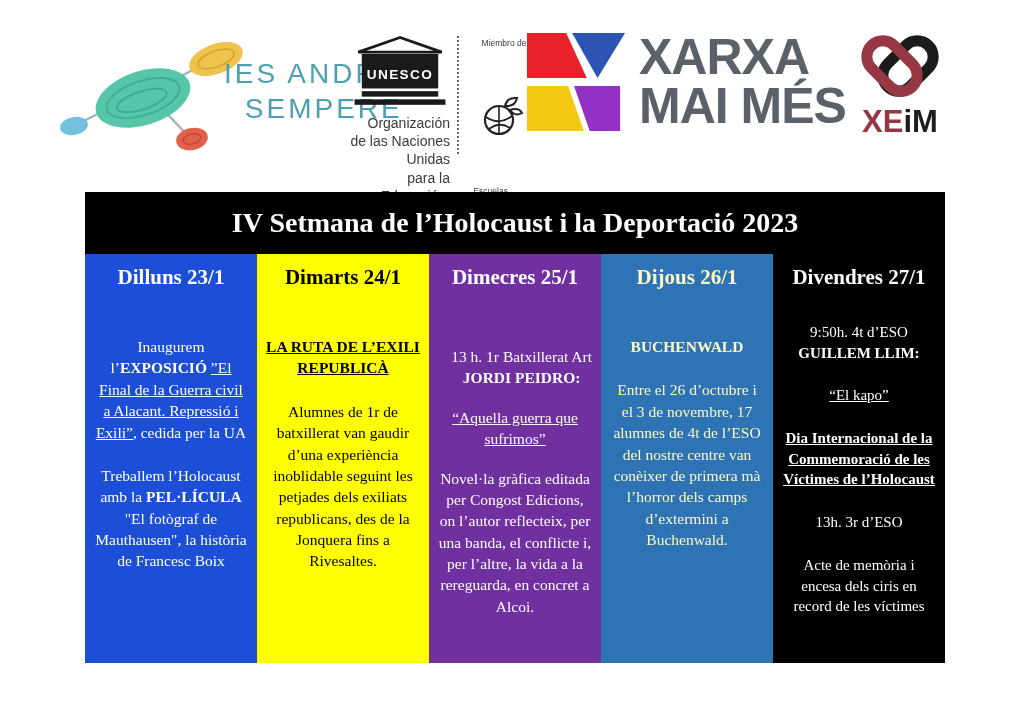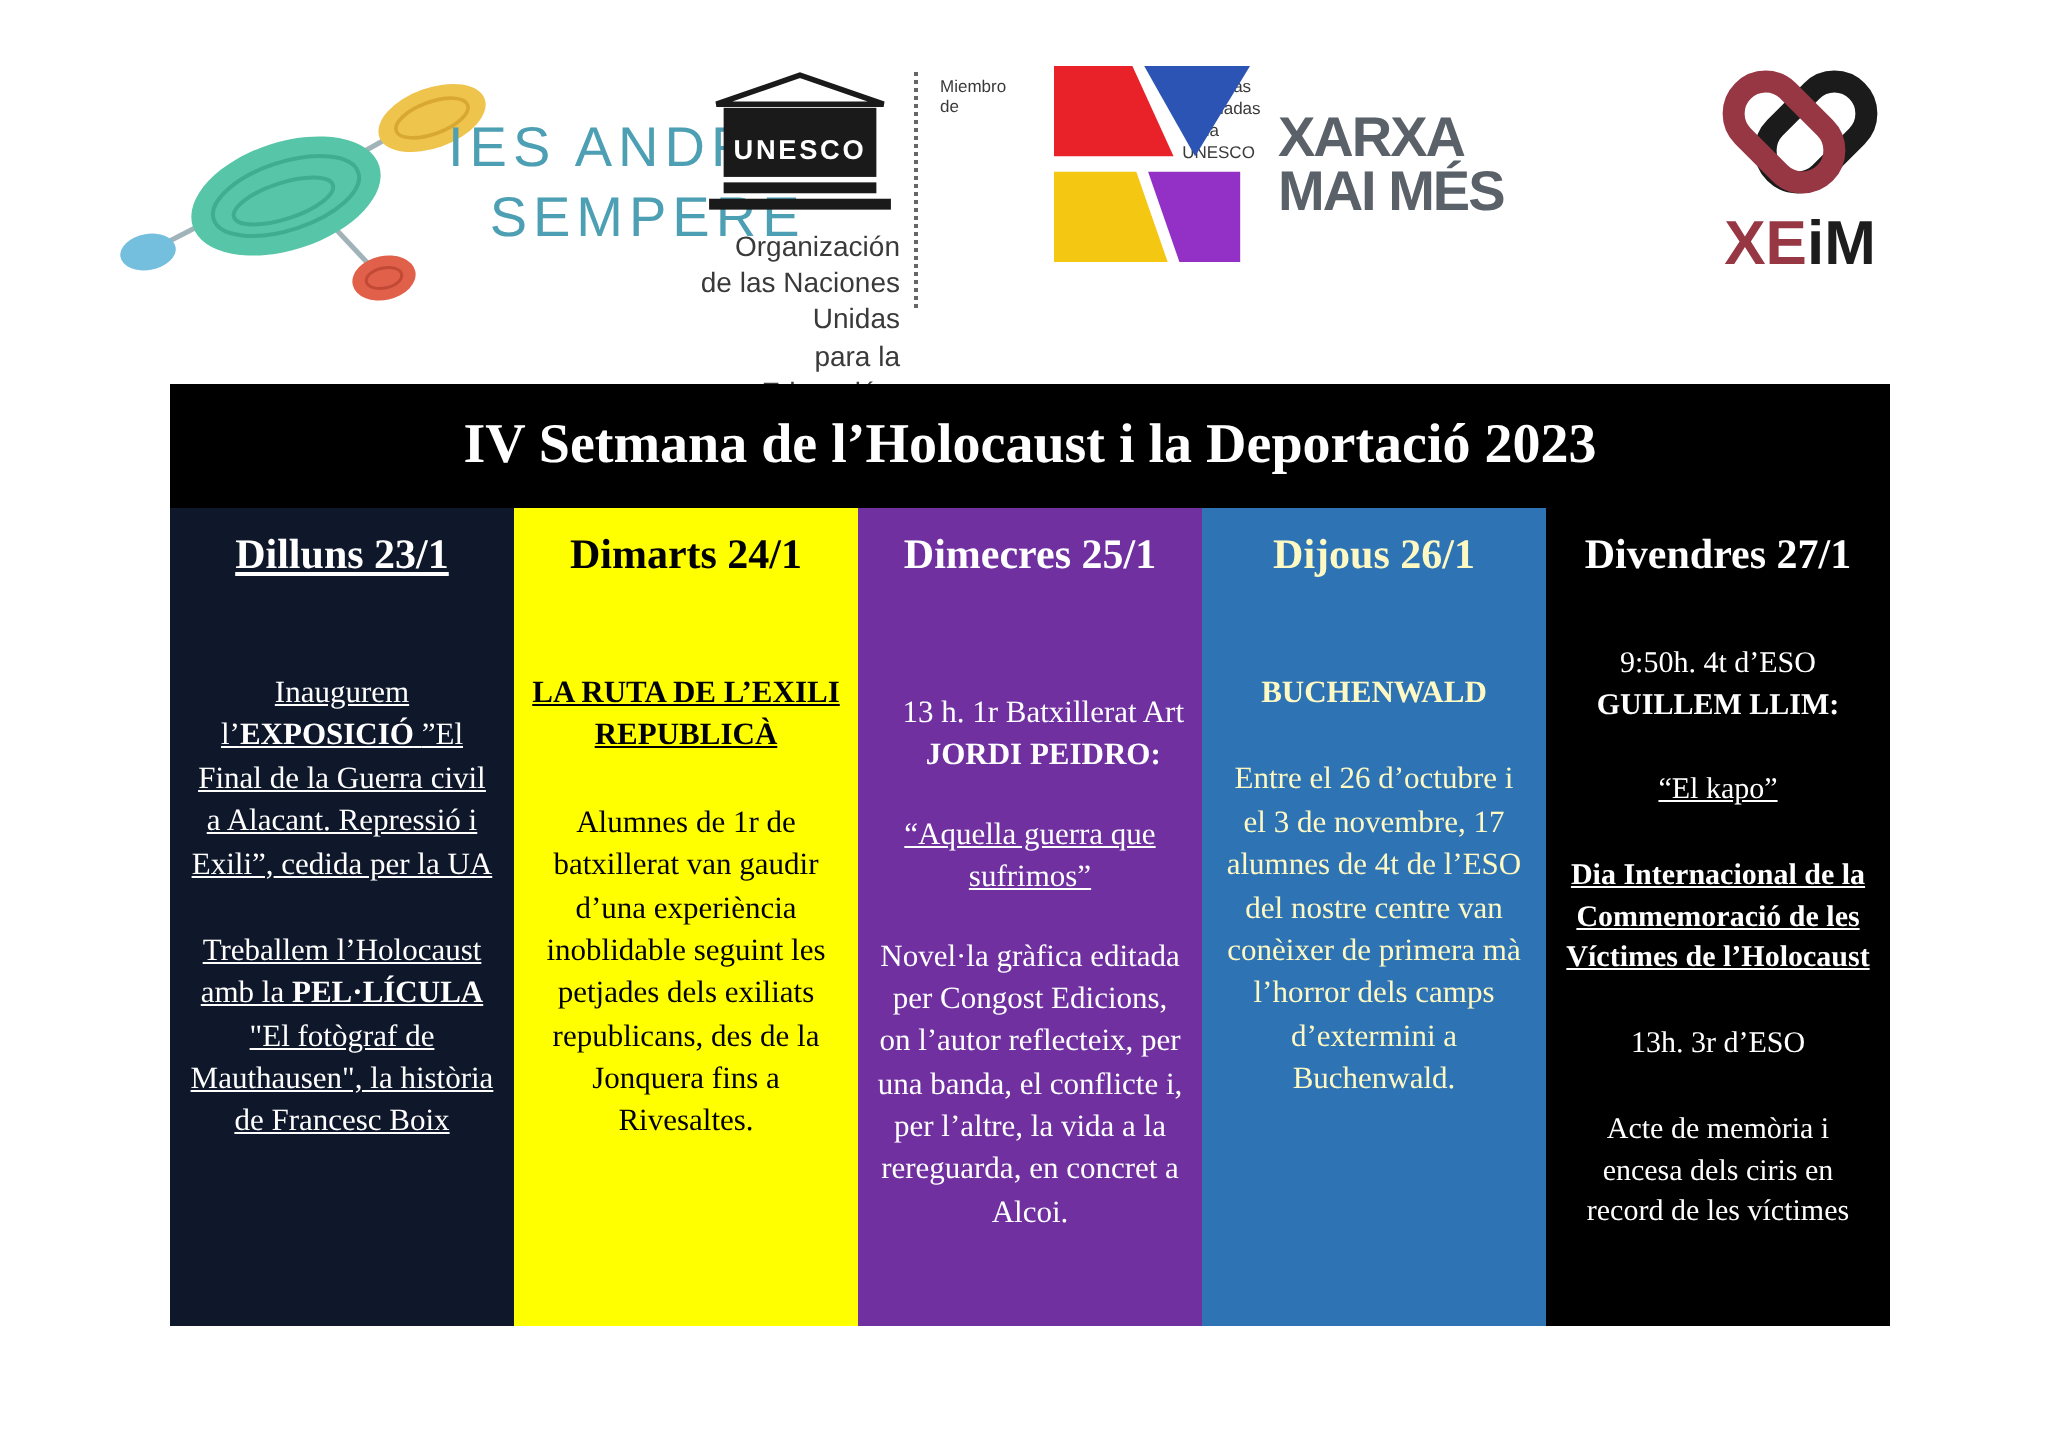--- a/index.html
+++ b/index.html
@@ -14,27 +14,27 @@
     margin-left:-34px;text-align:center;color:#4d9fb3;
     font-family:"Liberation Sans","DejaVu Sans",sans-serif;
     font-size:28px;letter-spacing:3px;line-height:1.25;font-weight:500;
     white-space:pre-line;
   }
   .unesco-logo{position:absolute;left:348px;top:36px;display:flex;
     font-family:"Liberation Sans","DejaVu Sans",sans-serif;color:#3a3a3a;}
   .unesco-left{width:102px;display:flex;flex-direction:column;align-items:flex-end;justify-content:flex-end;}
   .unesco-orgtext{font-size:14px;line-height:1.3;text-align:right;white-space:pre-line;margin-top:4px;}
   .unesco-divider{border-left:2px dotted #666;margin:0 7px;height:118px;}
-  .unesco-right{width:72px;display:flex;flex-direction:row;align-items:flex-start;gap:44px;}
+  .unesco-right{width:72px;display:flex;flex-direction:column;align-items:center;gap:44px;}
   .unesco-member{font-size:8.5px;margin:2px 0 2px 4px;}
   .unesco-assoc{font-size:8.5px;line-height:1.3;white-space:pre-line;margin-top:2px;}
   .xarxa-logo{position:absolute;left:527px;top:33px;display:flex;align-items:center;}
   .xarxa-text{
     margin-left:14px;font-family:"Liberation Sans","DejaVu Sans",sans-serif;
-    font-weight:bold;font-size:28px;line-height:0.98;color:#5b6168;
+    font-weight:bold;font-size:50px;line-height:0.98;color:#5b6168;
     letter-spacing:-1px;white-space:pre-line;
   }
   .xeim-logo{position:absolute;left:845px;top:28px;width:110px;
     display:flex;flex-direction:column;align-items:center;}
   .xeim-text{
     font-family:"Liberation Sans","DejaVu Sans",sans-serif;font-weight:bold;
     font-size:31px;line-height:1;margin-top:-2px;letter-spacing:0px;
   }
   .xeim-maroon{color:#963743;}
   .xeim-black{color:#1d1d1d;}
@@ -133,21 +133,21 @@
       <rect x="29" y="22" width="58" height="32" rx="16" fill="none" stroke="#1b1b1b" stroke-width="11" transform="rotate(-45 58 38)"></rect>
       <rect x="13" y="22" width="58" height="32" rx="16" fill="none" stroke="#963743" stroke-width="11" transform="rotate(45 42 38)"></rect>
     </svg>
     <div class="xeim-text"><span class="xeim-maroon">X</span><span class="xeim-maroon">E</span><span class="xeim-black">i</span><span class="xeim-black">M</span></div>
   </div>
 </div>
 
 <div class="poster">
   <div class="title-bar">IV Setmana de l’Holocaust i la Deportació 2023</div>
   <div class="columns">
-      <div class="column" style="background: #0f172a; color: rgb(255, 255, 255); text-decoration: underline;">
+      <div class="column" style="background: #1d4ed8; color: rgb(255, 255, 255);">
         <div class="day-header">Dilluns 23/1</div>
         <div class="blocks">
           <div class="block"><span>Inaugurem l’</span><span class="b">EXPOSICIÓ</span><span> </span><span class="u">”El Final de la Guerra civil a Alacant. Repressió i Exili”,</span><span> cedida per la UA</span></div>
           <div class="block"><span>Treballem l’Holocaust amb la </span><span class="b">PEL·LÍCULA</span><span> "El fotògraf de Mauthausen", la història de Francesc Boix</span></div>
         </div>
       </div>
       <div class="column" style="background: rgb(255, 255, 0); color: rgb(0, 0, 0);">
         <div class="day-header">Dimarts 24/1</div>
         <div class="blocks">
           <div class="block"><span class="b u">LA RUTA DE L’EXILI REPUBLICÀ</span></div>

